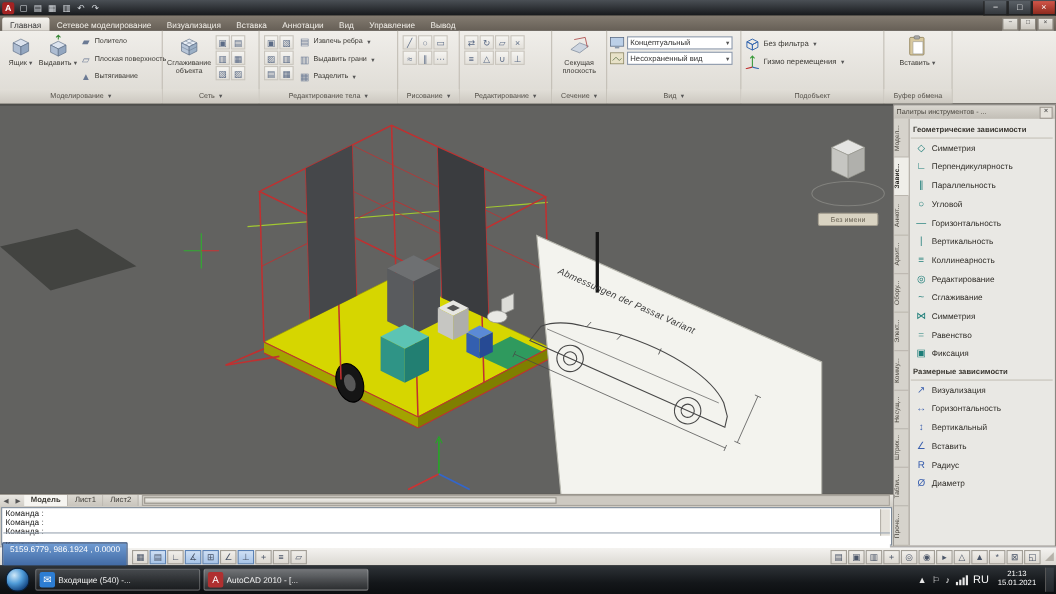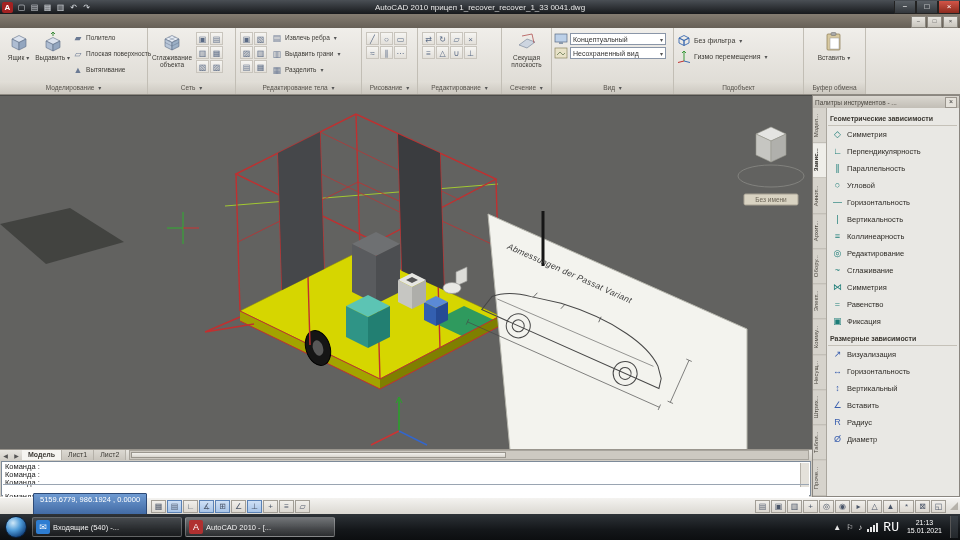--- a/index.html
+++ b/index.html
@@ -94,21 +94,21 @@
   .cmdscroll{position:absolute;right:1px;top:1px;width:8px;height:24px;background:#e4e1da;border-left:1px solid #b5b1a9;}
   .cmdinput{position:absolute;left:1px;right:1px;bottom:1px;height:9px;border-top:1px solid #9aa5b2;}
   .cmdinput input{width:100%;height:100%;border:none;font-size:7.5px;font-family:"Liberation Sans",sans-serif;
     padding:0 2px;outline:none;background:#fff;color:#222;box-sizing:border-box;}
 
   
   .statusbar{position:absolute;left:0;top:497px;width:960px;height:17px;
     background:linear-gradient(#f4f3f0,#dbd8d2);border-top:1px solid #fff;display:flex;align-items:center;
     padding:0 2px;box-sizing:border-box;}
   .coords{height:26px;line-height:12px;background:linear-gradient(#6f9bd2,#39619c);color:#fff;font-size:7.5px;
-    padding:0 6px;border:1px solid #2d4a77;border-radius:1px;box-sizing:border-box;white-space:nowrap;margin-left:31px;}
+    padding:0 6px;border:1px solid #2d4a77;border-radius:1px;box-sizing:border-box;white-space:nowrap;}
   .stogs,.sright{display:flex;gap:1px;align-items:center;}
   .stogs{margin-left:4px;}
   .sright{margin-left:auto;}
   .stog,.sbtn{width:15px;height:13px;background:linear-gradient(#f1efeb,#dcd8d1);border:1px solid #a29e96;
     font-size:8px;line-height:12px;text-align:center;color:#4a5568;box-sizing:border-box;}
   .stog.on{background:linear-gradient(#cfe0f5,#a7c4e8);border-color:#5b82b5;}
   .grip{width:0;height:0;border-left:8px solid transparent;border-bottom:8px solid #b5b1a9;margin-left:3px;}
 
   
   .taskbar{position:absolute;left:0;top:514px;width:960px;height:26px;
@@ -118,50 +118,60 @@
     background:radial-gradient(circle at 35% 30%,#cfe8f8,#4f9bd8 40%,#174a86 75%,#0c2c55);
     border:1px solid #0a1f3a;margin:0 5px 0 3px;}
   .tbtn{display:flex;align-items:center;gap:3px;width:150px;height:20px;
     background:linear-gradient(rgba(255,255,255,.14),rgba(255,255,255,.05));
     border:1px solid rgba(255,255,255,.25);border-radius:2px;margin-right:3px;padding:0 3px;box-sizing:border-box;}
   .tbtn.on{background:linear-gradient(rgba(255,255,255,.34),rgba(255,255,255,.12));}
   .tico{width:14px;height:14px;border-radius:2px;color:#fff;font-size:9px;line-height:14px;text-align:center;flex:none;background:#666;}
   .tlab{font-size:7.5px;color:#f2f2f2;white-space:nowrap;overflow:hidden;}
   .tray{margin-left:auto;display:flex;align-items:center;gap:5px;color:#e8e8e8;}
   .trayico{font-size:8px;color:#e8e8e8;}
-  .lang{font-size:13px;color:#fff;font-family:Liberation Mono, monospace;}
+  .lang{font-size:10px;color:#fff;}
   .net{display:flex;align-items:flex-end;gap:1px;height:9px;}
   .net i{width:2px;background:#e8e8e8;display:block;}
   .clock{text-align:center;font-size:7px;line-height:8px;color:#fff;margin:0 3px;}
   .showdesk{width:7px;height:22px;background:linear-gradient(#3a4046,#23272b);border-left:1px solid #555;flex:none;}
 </style>
 </head>
 <body>
 
 <div id="app">
 
   <div class="titlebar">
     <div class="appico">A</div>
     <div class="qat">
       <span class="qi">▢</span>
       <span class="qi">▤</span>
       <span class="qi">▦</span>
       <span class="qi">▥</span>
       <span class="qi">↶</span>
       <span class="qi">↷</span>
     </div>
-    <div class="ttext">AutoCAD 2010    прицеп 1_recover_recover_1_33 0041.dwg</div>
     <div class="wctl">
       <div class="wbtn">−</div>
       <div class="wbtn">□</div>
       <div class="wbtn close">×</div>
     </div>
   </div>
 
   <div class="rtabs">
+    <div style="display:flex;align-items:flex-end;">
+
+    <div class="rtab active">Главная</div>
+        <div class="rtab">Сетевое моделирование</div>
+        <div class="rtab">Визуализация</div>
+        <div class="rtab">Вставка</div>
+        <div class="rtab">Аннотации</div>
+        <div class="rtab">Вид</div>
+        <div class="rtab">Управление</div>
+        <div class="rtab">Вывод</div>
+      </div>
     <div class="docctl">
       <div class="dbtn">−</div>
       <div class="dbtn">□</div>
       <div class="dbtn">×</div>
     </div>
   </div>
 
   <div class="ribbon">
 
     <div class="panel" style="width:148px">

